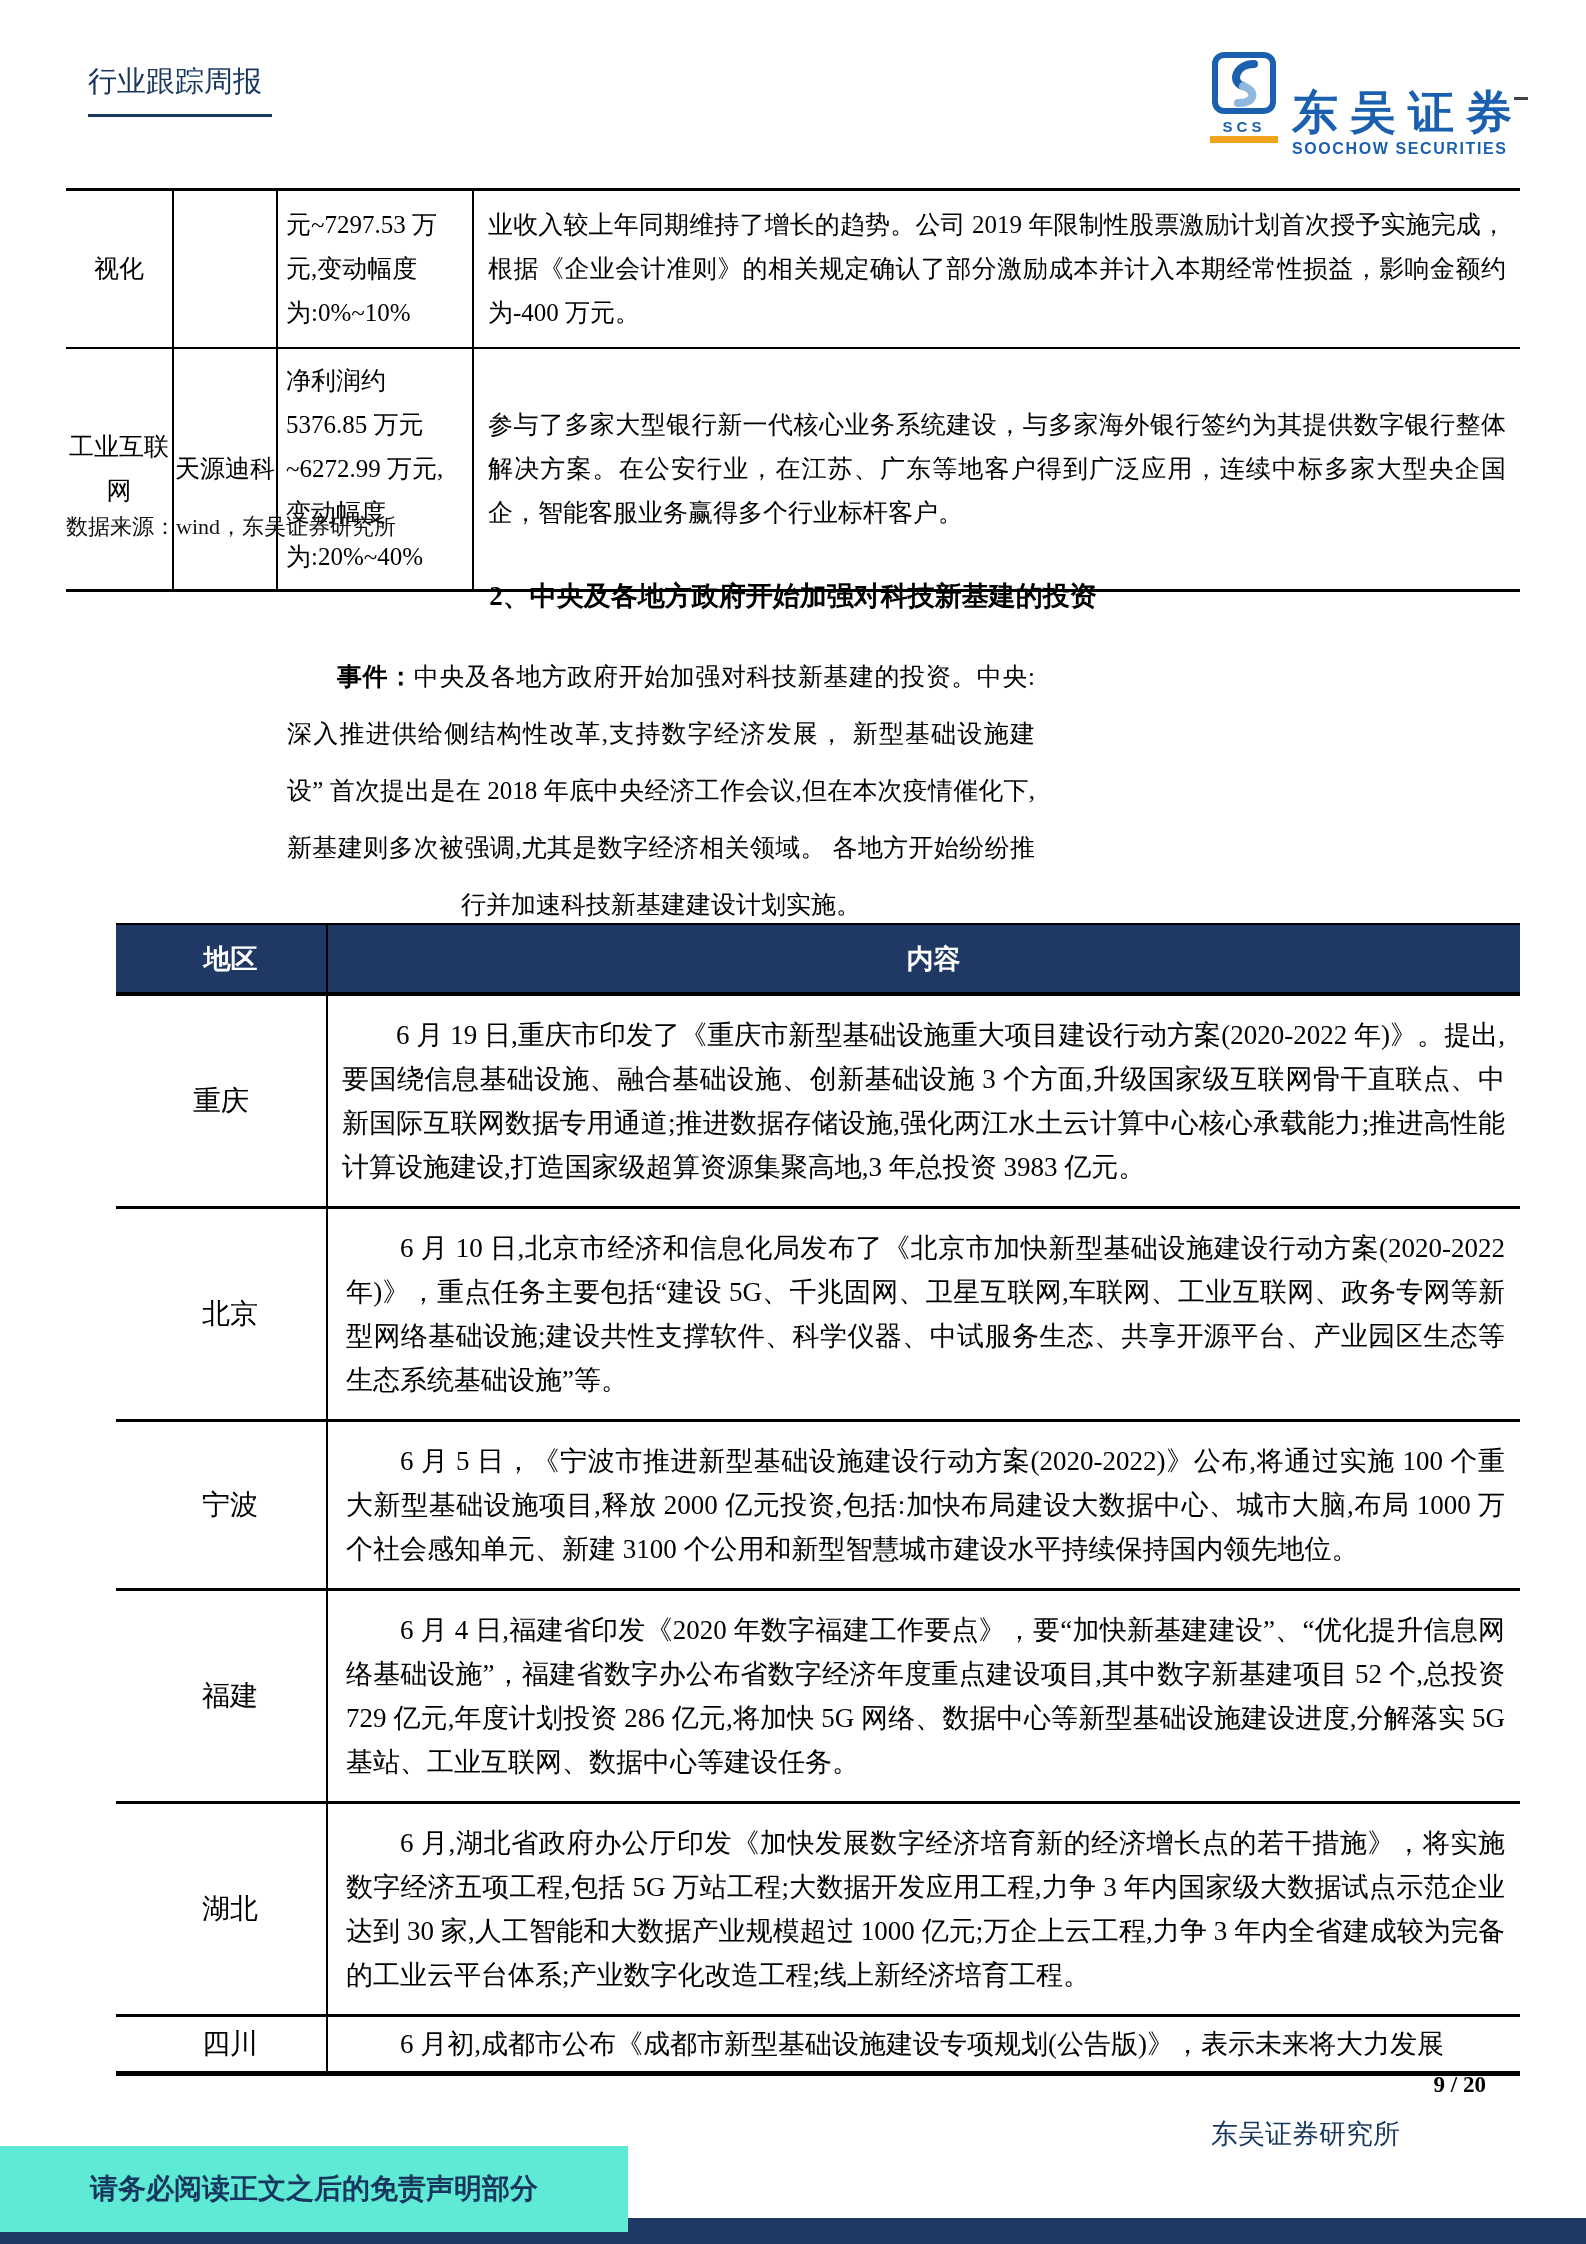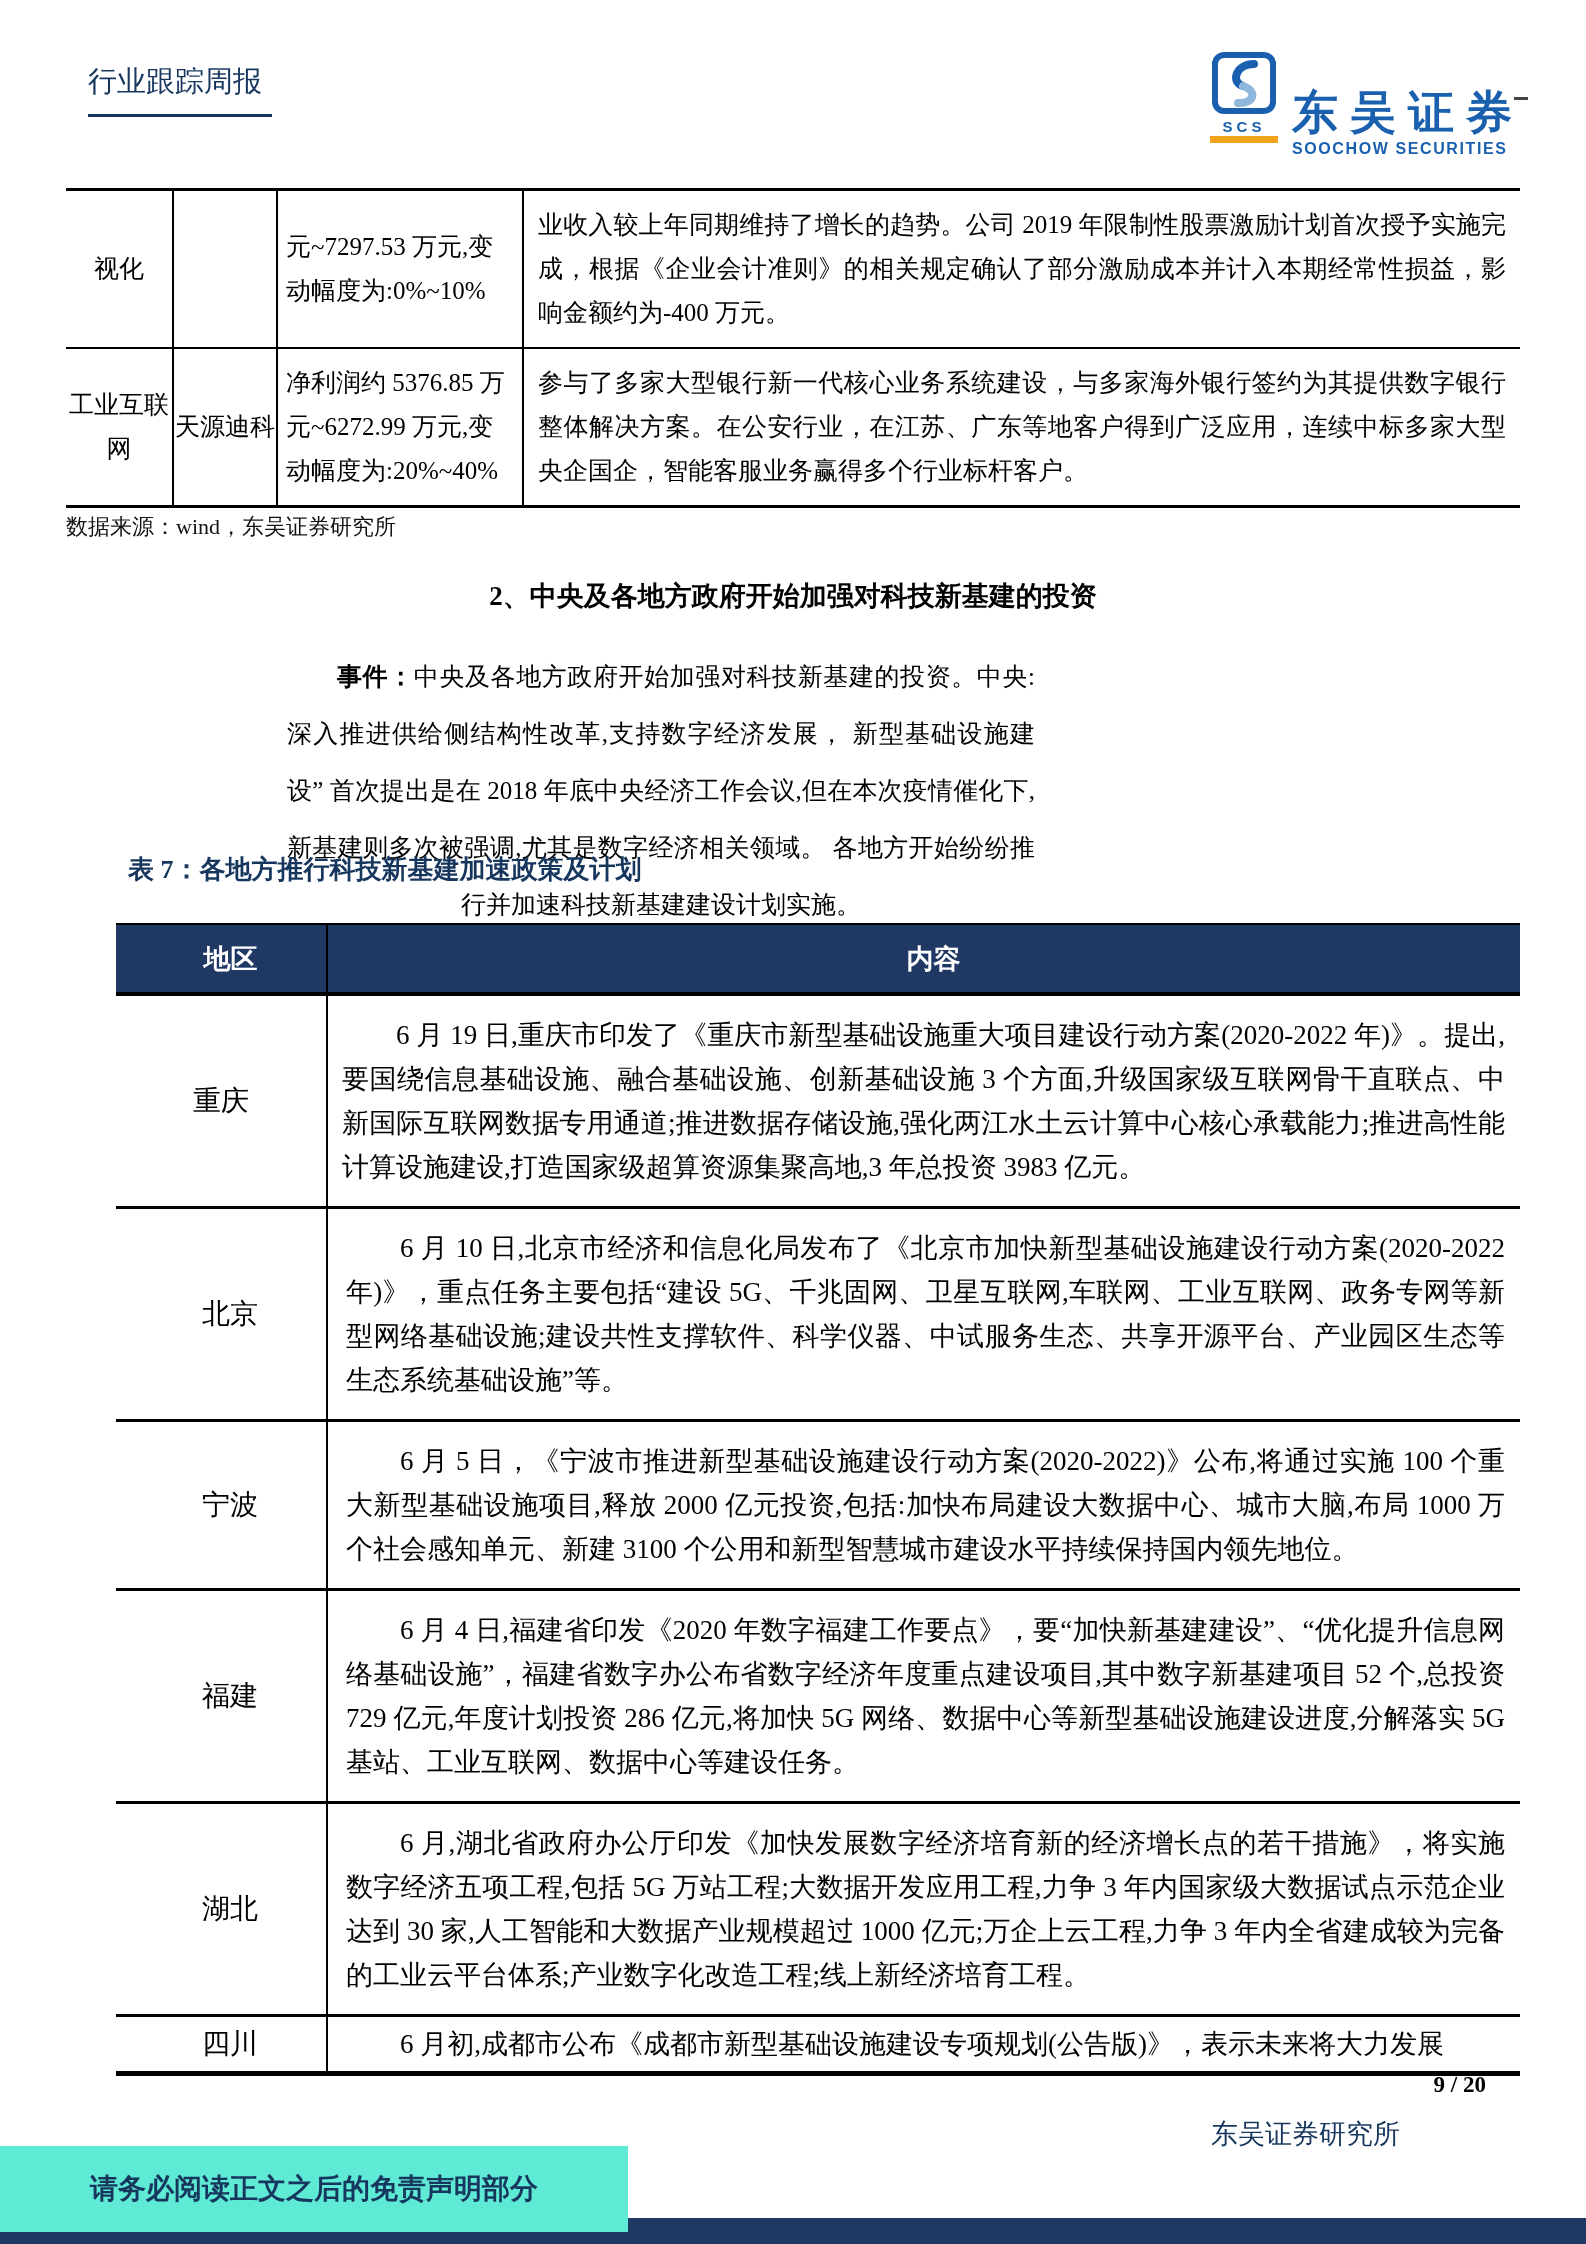--- a/index.html
+++ b/index.html
@@ -35,21 +35,21 @@
     position:absolute; left:66px; top:188px; width:1454px;
     border-collapse:collapse;
     border-top:3px solid #000; border-bottom:3px solid #000;
     font-size:25px; line-height:44px;
   }
   .top-table td { border-right:2px solid #000; vertical-align:middle; }
   .top-table td:last-child { border-right:none; }
   .top-table tr + tr td { border-top:2px solid #000; }
   .tt-c1 { width:107px; text-align:center; }
   .tt-c2 { width:104px;  text-align:center; }
-  .tt-c3 { width:246px; padding:10px 8px; }
+  .tt-c3 { width:196px; padding:10px 8px; }
   .tt-c4 { padding:12px 14px; text-align:justify; }
 
   .source-line { position:absolute; left:66px; top:512px; font-size:22px; color:#111; }
 
   
   .section-heading {
     position:absolute; left:0; top:578px; width:1586px;
     text-align:center; font-weight:bold; font-size:27px;
   }
   .event-para {
@@ -143,21 +143,20 @@
   </table>
 
   <div class="source-line">数据来源：wind，东吴证券研究所</div>
 
   <div class="section-heading">2、中央及各地方政府开始加强对科技新基建的投资</div>
 
   <div class="event-para">
     <span class="event-label">事件：</span><span>中央及各地方政府开始加强对科技新基建的投资。中央:深入推进供给侧结构性改革,支持数字经济发展， 新型基础设施建设” 首次提出是在 2018 年底中央经济工作会议,但在本次疫情催化下,新基建则多次被强调,尤其是数字经济相关领域。 各地方开始纷纷推行并加速科技新基建建设计划实施。</span>
   </div>
 
-  <div class="t7-title">表 7：各地方推行科技新基建加速政策及计划</div>
 
   <table class="t7">
     <thead>
       <tr>
         <th>地区</th>
         <th>内容</th>
       </tr>
     </thead>
     <tbody>
       <tr>

